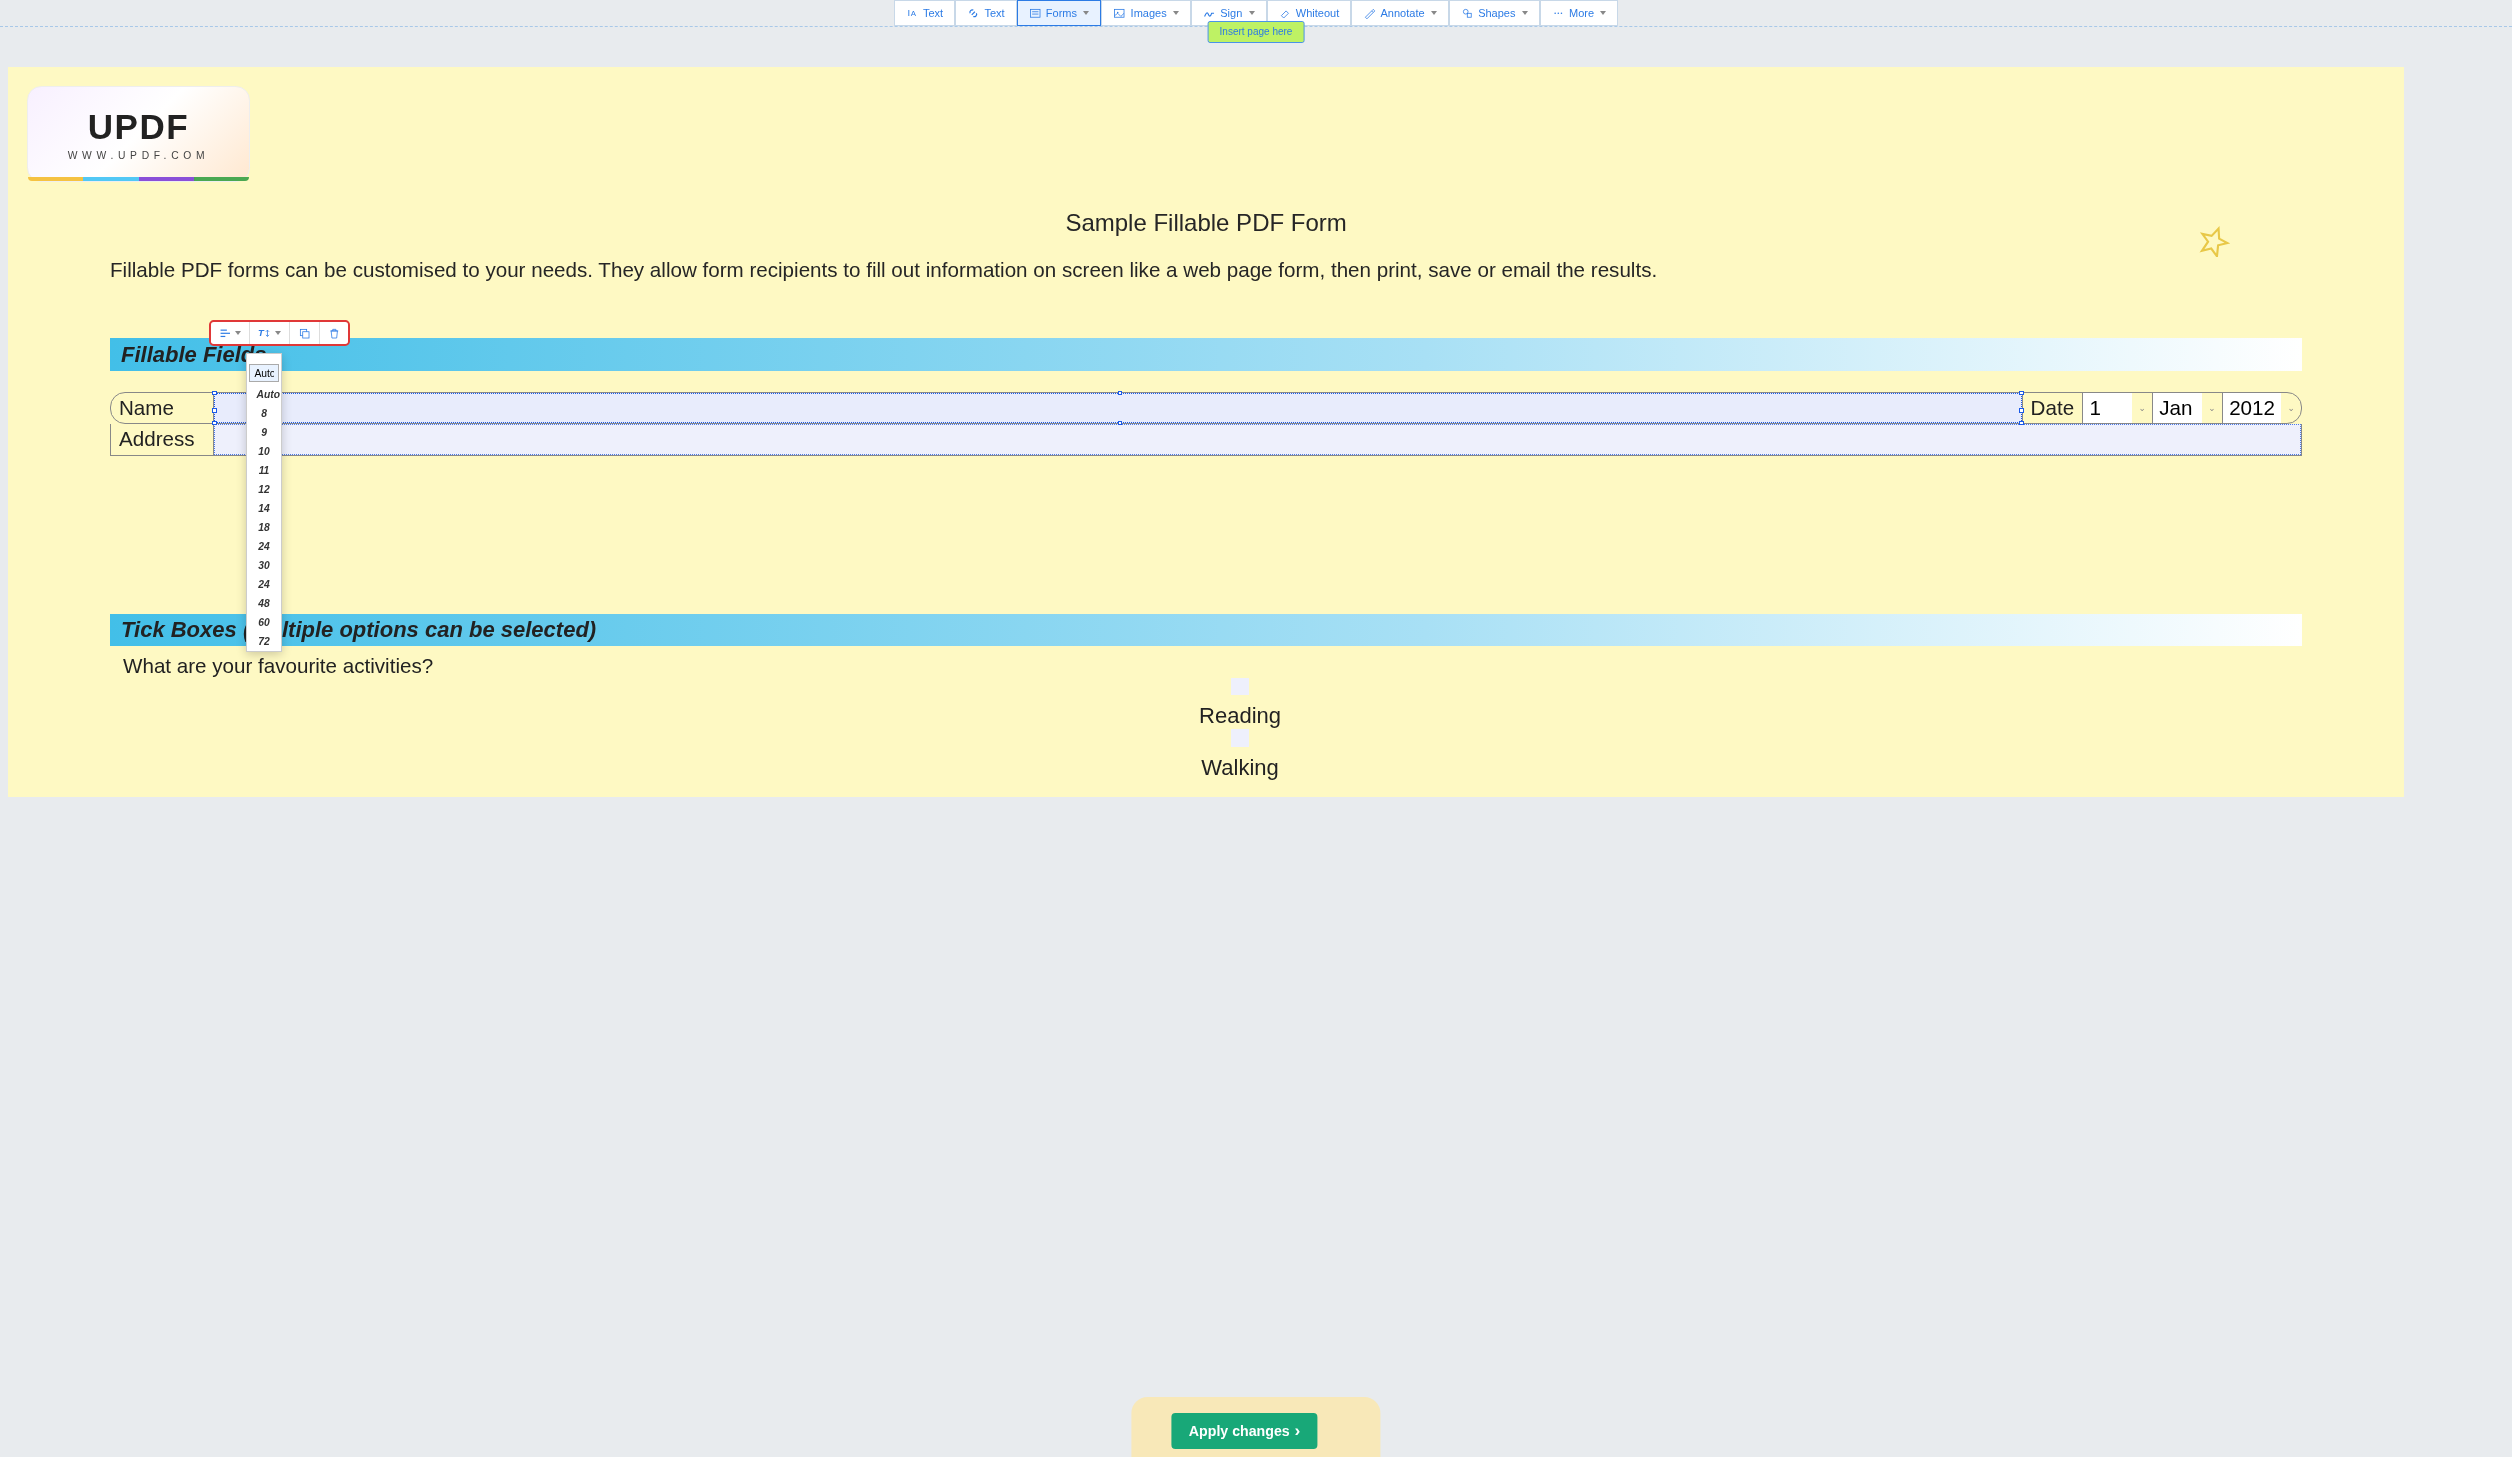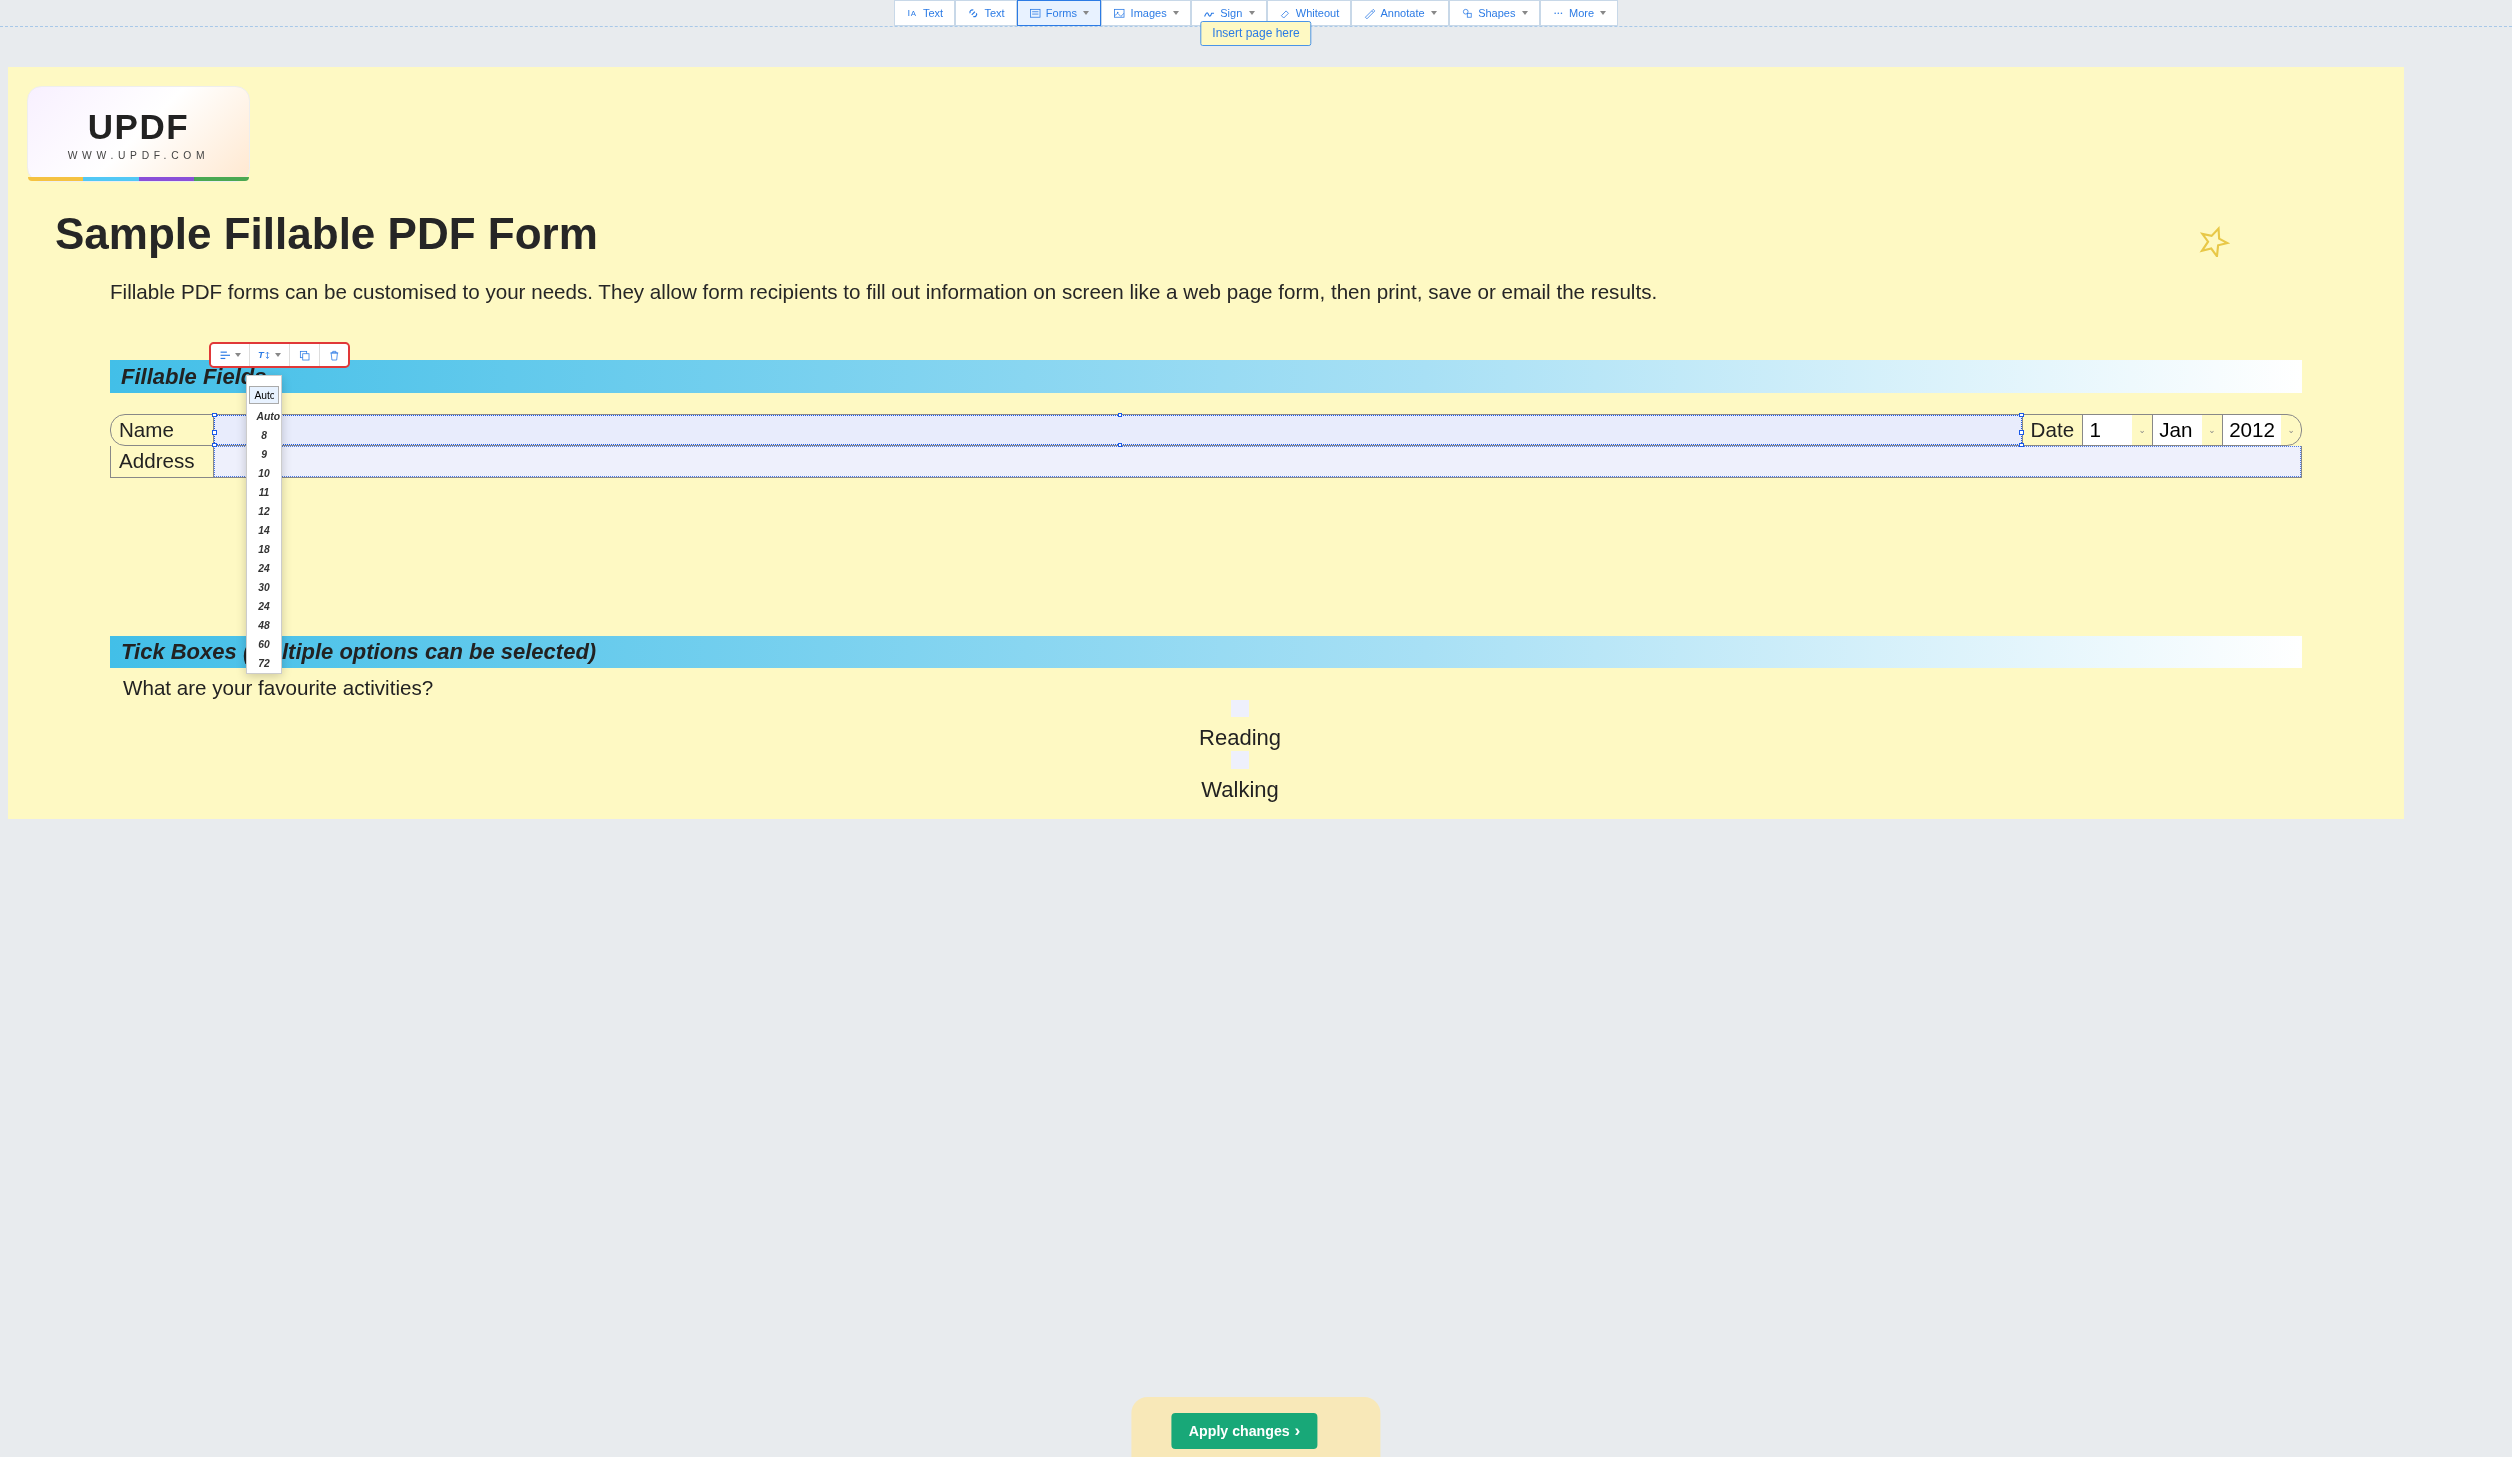--- a/index.html
+++ b/index.html
@@ -57,25 +57,25 @@
       display: inline-block;
       margin-left: 1.6px;
     }
     
     
     .insert-page {
       position: absolute;
       top: 20.6px;
       left: 50%;
       transform: translateX(-50%);
-      background: #fef9c3;
+      background: #bef264;
       border: 0.8px solid #4a94e8;
       color: #2c7be5;
       padding: 4.7px 11px;
-      font-size: 12px;
+      font-size: 10px;
       border-radius: 2.4px;
       z-index: 5;
     }
     
     
     .workspace {
       padding: 40px 8px 0 8px;
       display: flex;
       justify-content: flex-start;
     }
@@ -139,23 +139,23 @@
     
     .pin-icon {
       position: absolute;
       top: 158px;
       right: 174px;
       color: #e8c848;
     }
     
     
     .page-title {
-      text-align: left;
-      font-size: 44px;
-      font-weight: bold;
+      text-align: center;
+      font-size: 24px;
+      font-weight: normal;
       color: #262626;
       margin-top: 126px;
     }
     
     
     .intro {
       margin: 19px 55px 0 55px;
       font-size: 20.6px;
       color: #262626;
       text-align: justify;

